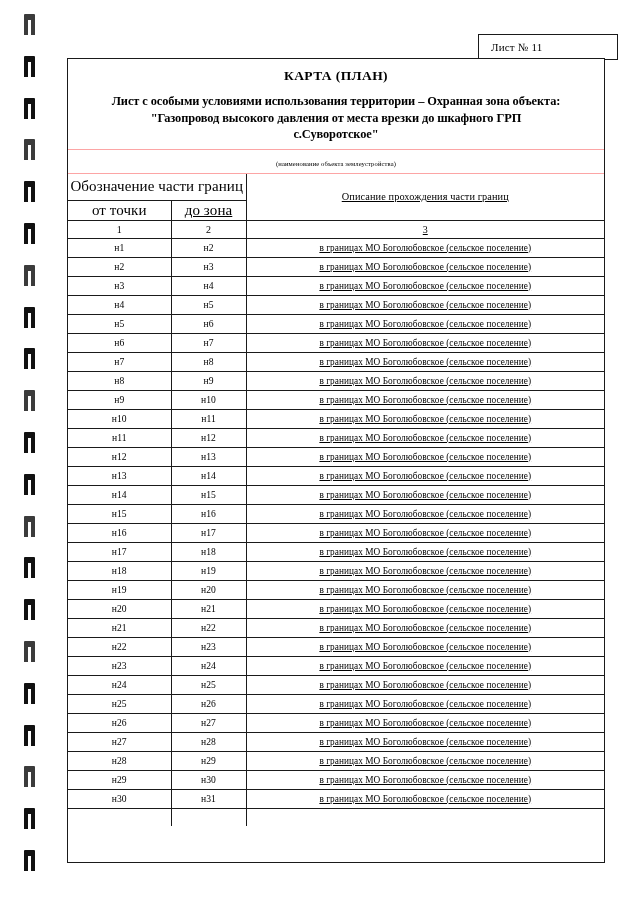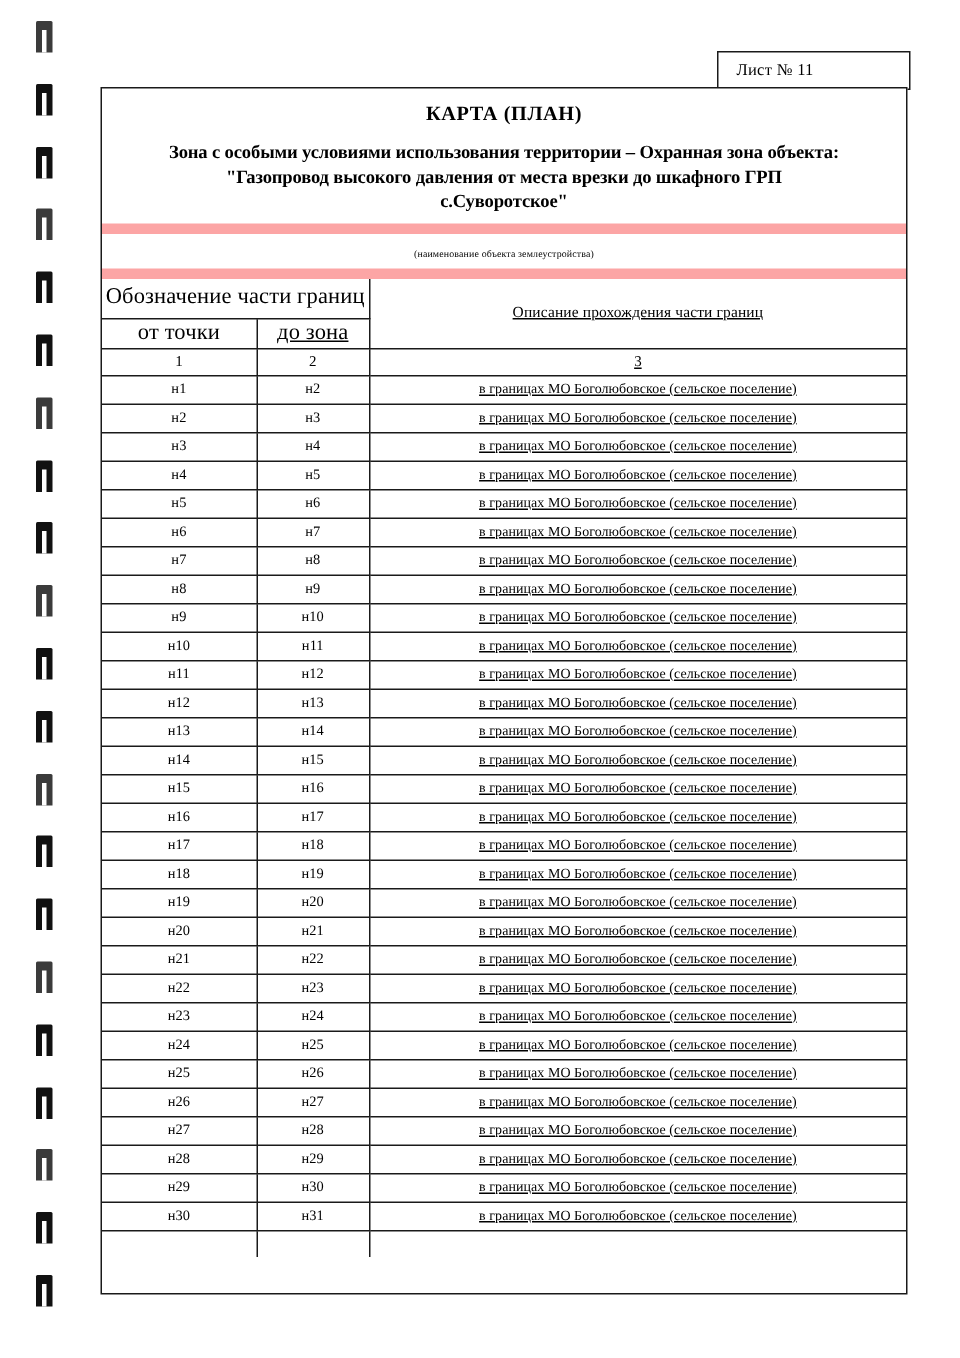--- a/index.html
+++ b/index.html
@@ -42,21 +42,21 @@
     height: 15px;
     background: #ffffff;
   }
   .binder-mark.faint { opacity: .82; }
 
   
   #sheet-box {
     position: absolute;
     left: 478px;
     top: 34px;
-    width: 129px;
+    width: 140px;
     height: 26px;
     border: 1px solid #1a1a1a;
     background: #fff;
     box-sizing: border-box;
   }
   #sheet-box .sheet-label {
     font-size: 11px;
     line-height: 24px;
     padding-left: 12px;
     letter-spacing: .2px;
@@ -69,21 +69,21 @@
     left: 67px;
     top: 58px;
     width: 538px;
     height: 805px;
     border: 1px solid #1a1a1a;
     box-sizing: border-box;
     background: #fff;
   }
 
   .band {
-    border-bottom: 7px solid #fca5a5;
+    border-bottom: 1px solid #fca5a5;
     box-sizing: border-box;
   }
 
   
   #title-band {
     padding: 9px 6px 6px 6px;
     text-align: center;
   }
   #main-title {
     font-size: 13.5px;
@@ -213,21 +213,21 @@
   </div>
 
 <div id="sheet-box">
   <div class="sheet-label">Лист № 11</div>
 </div>
 
 <div id="doc-frame">
 
   <div class="band" id="title-band">
     <div id="main-title">КАРТА (ПЛАН)</div>
-    <div class="title-line">Зона с особыми условиями использования территории – Охранная зона объекта:</div>
+    <div class="title-line">Лист с особыми условиями использования территории – Охранная зона объекта:</div>
     <div class="title-line">"Газопровод высокого давления от места врезки до шкафного ГРП</div>
     <div class="title-line">с.Суворотское"</div>
   </div>
 
   <div class="band" id="caption-band">
     <span id="caption-text">(наименование объекта землеустройства)</span>
   </div>
 
 
 

